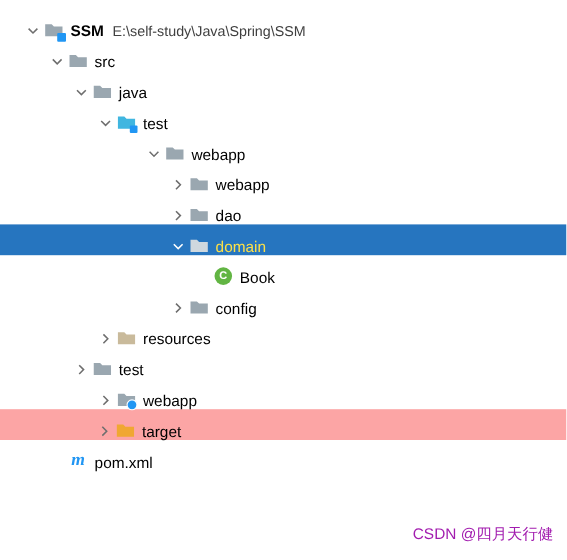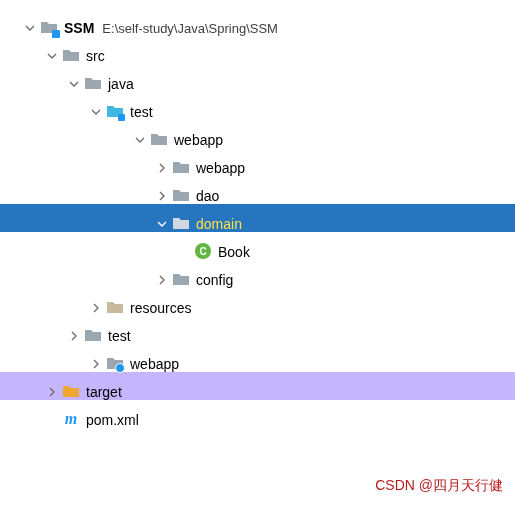--- a/index.html
+++ b/index.html
@@ -1,30 +1,30 @@
 <!DOCTYPE html>
 <html><head>
   <meta charset="utf-8">
   <style>
     * { box-sizing: border-box; margin: 0; padding: 0; }
     body { font-family: -apple-system, "Segoe UI", Arial, sans-serif; font-size: 14px; color: #000; background: #fff; width: 515px; height: 509px; position: relative; overflow: hidden; }
     .tree { padding-top: 8px; }
     .row { display: flex; align-items: flex-end; height: 28px; white-space: nowrap; }
     .row.selected { background: #2675bf; color: #fde047; }
-    .row.highlighted { background: #c4b5fd; }
+    .row.highlighted { background: #fca5a5; padding-left: 43px; }
     .indent { display: inline-block; width: 22px; flex-shrink: 0; }
     .arrow { width: 16px; height: 16px; display: inline-flex; align-items: center; justify-content: center; flex-shrink: 0; margin-right: 2px; }
     .arrow svg { width: 10px; height: 10px; }
     .arrow-none { width: 16px; flex-shrink: 0; margin-right: 2px; }
     .icon { width: 18px; height: 18px; display: inline-flex; align-items: center; justify-content: center; flex-shrink: 0; margin-right: 6px; }
     .folder-svg { width: 16px; height: 14px; }
     .text { font-size: 14px; }
     .root-text { font-weight: 700; font-size: 14px; }
     .path-text { color: #404040; font-size: 13px; margin-left: 8px; }
-    .watermark { position: absolute; right: 12px; bottom: 14px; color: #b91c1c; font-size: 14px; }
+    .watermark { position: absolute; right: 12px; bottom: 14px; color: #a21caf; font-size: 14px; }
     .class-circle { width: 16px; height: 16px; border-radius: 50%; background: #62b543; color: #fff; font-size: 10px; font-weight: 700; display: flex; align-items: center; justify-content: center; }
     .m-icon { font-family: Georgia, serif; font-style: italic; font-weight: 700; color: #2196f3; font-size: 16px; }
     .java-badge { position: relative; }
     .java-badge::after { content: ""; position: absolute; right: -1px; bottom: -1px; width: 7px; height: 7px; background: #2196f3; border-radius: 1px; }
     .module-badge { position: relative; }
     .module-badge::after { content: ""; position: absolute; right: -2px; bottom: -2px; width: 8px; height: 8px; background: #2196f3; border-radius: 1px; }
     .web-badge { position: relative; }
     .web-badge::after { content: ""; position: absolute; right: -1px; bottom: -1px; width: 8px; height: 8px; background: #2196f3; border-radius: 50%; border: 1px solid #fff; }
   </style>
 </head>

